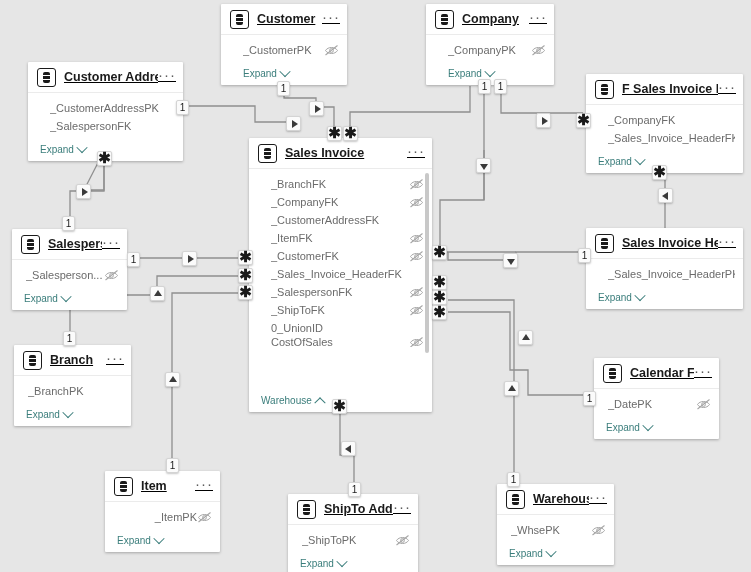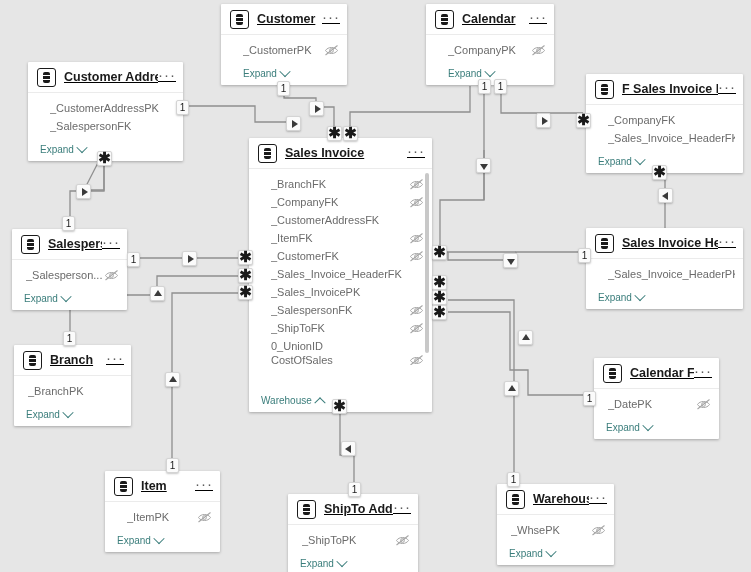--- a/index.html
+++ b/index.html
@@ -265,21 +265,21 @@
       <span>Expand</span>
         <i class="chev"></i>
     </div>
   </div>
 
   <div class="tbl" style="left:426px;top:4px;width:128px;">
     <div class="tbl-head">
       <span class="tbl-icon">
           <span class="glyph"></span>
         </span>
-      <span class="tbl-title">Calendar</span>
+      <span class="tbl-title">Company</span>
       <span class="tbl-more">···</span>
     </div>
     <div class="tbl-fields">
       <div class="fld">
         <span class="fname">_CompanyPK</span>
         <span class="eye">
           <svg width="15" height="12" viewBox="0 0 15 12">
               <path d="M1.5 6.5 C4 2.5, 11 2.5, 13.5 6.5 C11 10.5, 4 10.5, 1.5 6.5 Z" fill="none" stroke="#5c5c5c" stroke-width="1"></path>
               <circle cx="7.5" cy="6.5" r="1.9" fill="none" stroke="#5c5c5c" stroke-width="1"></circle>
               <line x1="1.5" y1="11" x2="13.5" y2="1.5" stroke="#5c5c5c" stroke-width="1.1"></line>
@@ -364,23 +364,20 @@
               <path d="M1.5 6.5 C4 2.5, 11 2.5, 13.5 6.5 C11 10.5, 4 10.5, 1.5 6.5 Z" fill="none" stroke="#5c5c5c" stroke-width="1"></path>
               <circle cx="7.5" cy="6.5" r="1.9" fill="none" stroke="#5c5c5c" stroke-width="1"></circle>
               <line x1="1.5" y1="11" x2="13.5" y2="1.5" stroke="#5c5c5c" stroke-width="1.1"></line>
             </svg>
           </span>
         </div>
       <div class="fld">
           <span class="fname">_Sales_Invoice_HeaderFK</span>
         </div>
       <div class="fld">
-          <span class="fname">_Sales_InvoicePK</span>
-        </div>
-      <div class="fld">
           <span class="fname">_SalespersonFK</span>
           <span class="eye">
             <svg width="15" height="12" viewBox="0 0 15 12">
               <path d="M1.5 6.5 C4 2.5, 11 2.5, 13.5 6.5 C11 10.5, 4 10.5, 1.5 6.5 Z" fill="none" stroke="#5c5c5c" stroke-width="1"></path>
               <circle cx="7.5" cy="6.5" r="1.9" fill="none" stroke="#5c5c5c" stroke-width="1"></circle>
               <line x1="1.5" y1="11" x2="13.5" y2="1.5" stroke="#5c5c5c" stroke-width="1.1"></line>
             </svg>
           </span>
         </div>
       <div class="fld">
@@ -506,21 +503,21 @@
 
   <div class="tbl" style="left:105px;top:471px;width:115px;">
     <div class="tbl-head">
       <span class="tbl-icon">
           <span class="glyph"></span>
         </span>
       <span class="tbl-title">Item</span>
       <span class="tbl-more">···</span>
     </div>
     <div class="tbl-fields">
-      <div class="fld" style="">
+      <div class="fld" style="text-align:right;">
         <span class="fname">_ItemPK</span>
         <span class="eye">
             <svg width="15" height="12" viewBox="0 0 15 12">
               <path d="M1.5 6.5 C4 2.5, 11 2.5, 13.5 6.5 C11 10.5, 4 10.5, 1.5 6.5 Z" fill="none" stroke="#5c5c5c" stroke-width="1"></path>
               <circle cx="7.5" cy="6.5" r="1.9" fill="none" stroke="#5c5c5c" stroke-width="1"></circle>
               <line x1="1.5" y1="11" x2="13.5" y2="1.5" stroke="#5c5c5c" stroke-width="1.1"></line>
             </svg>
           </span>
       </div>
     </div>

